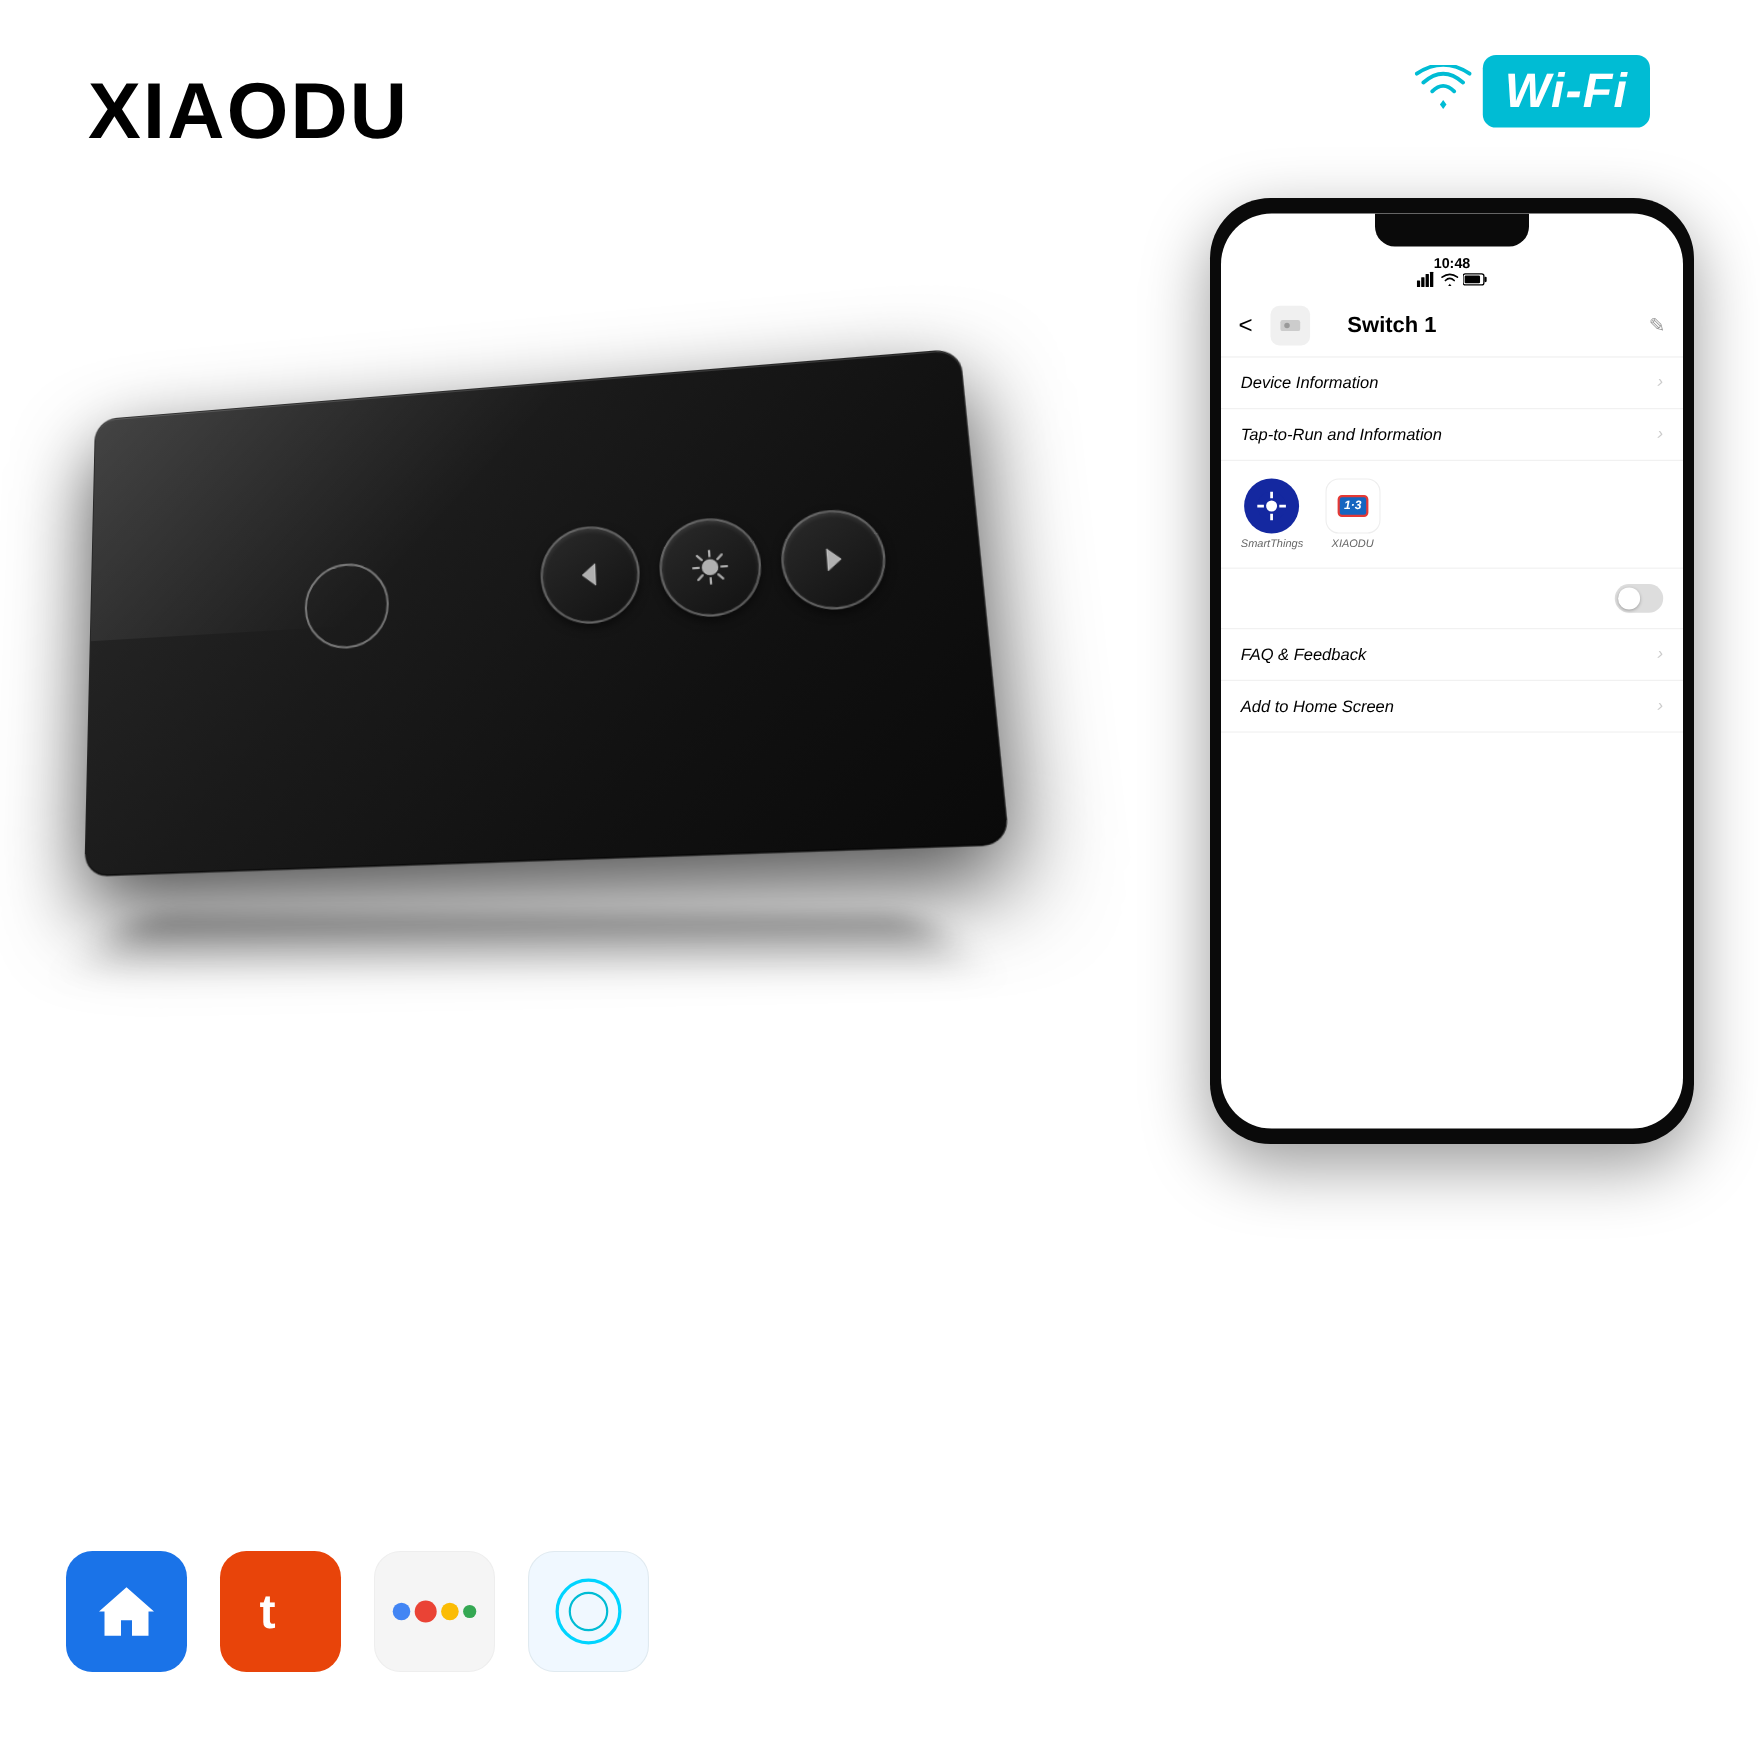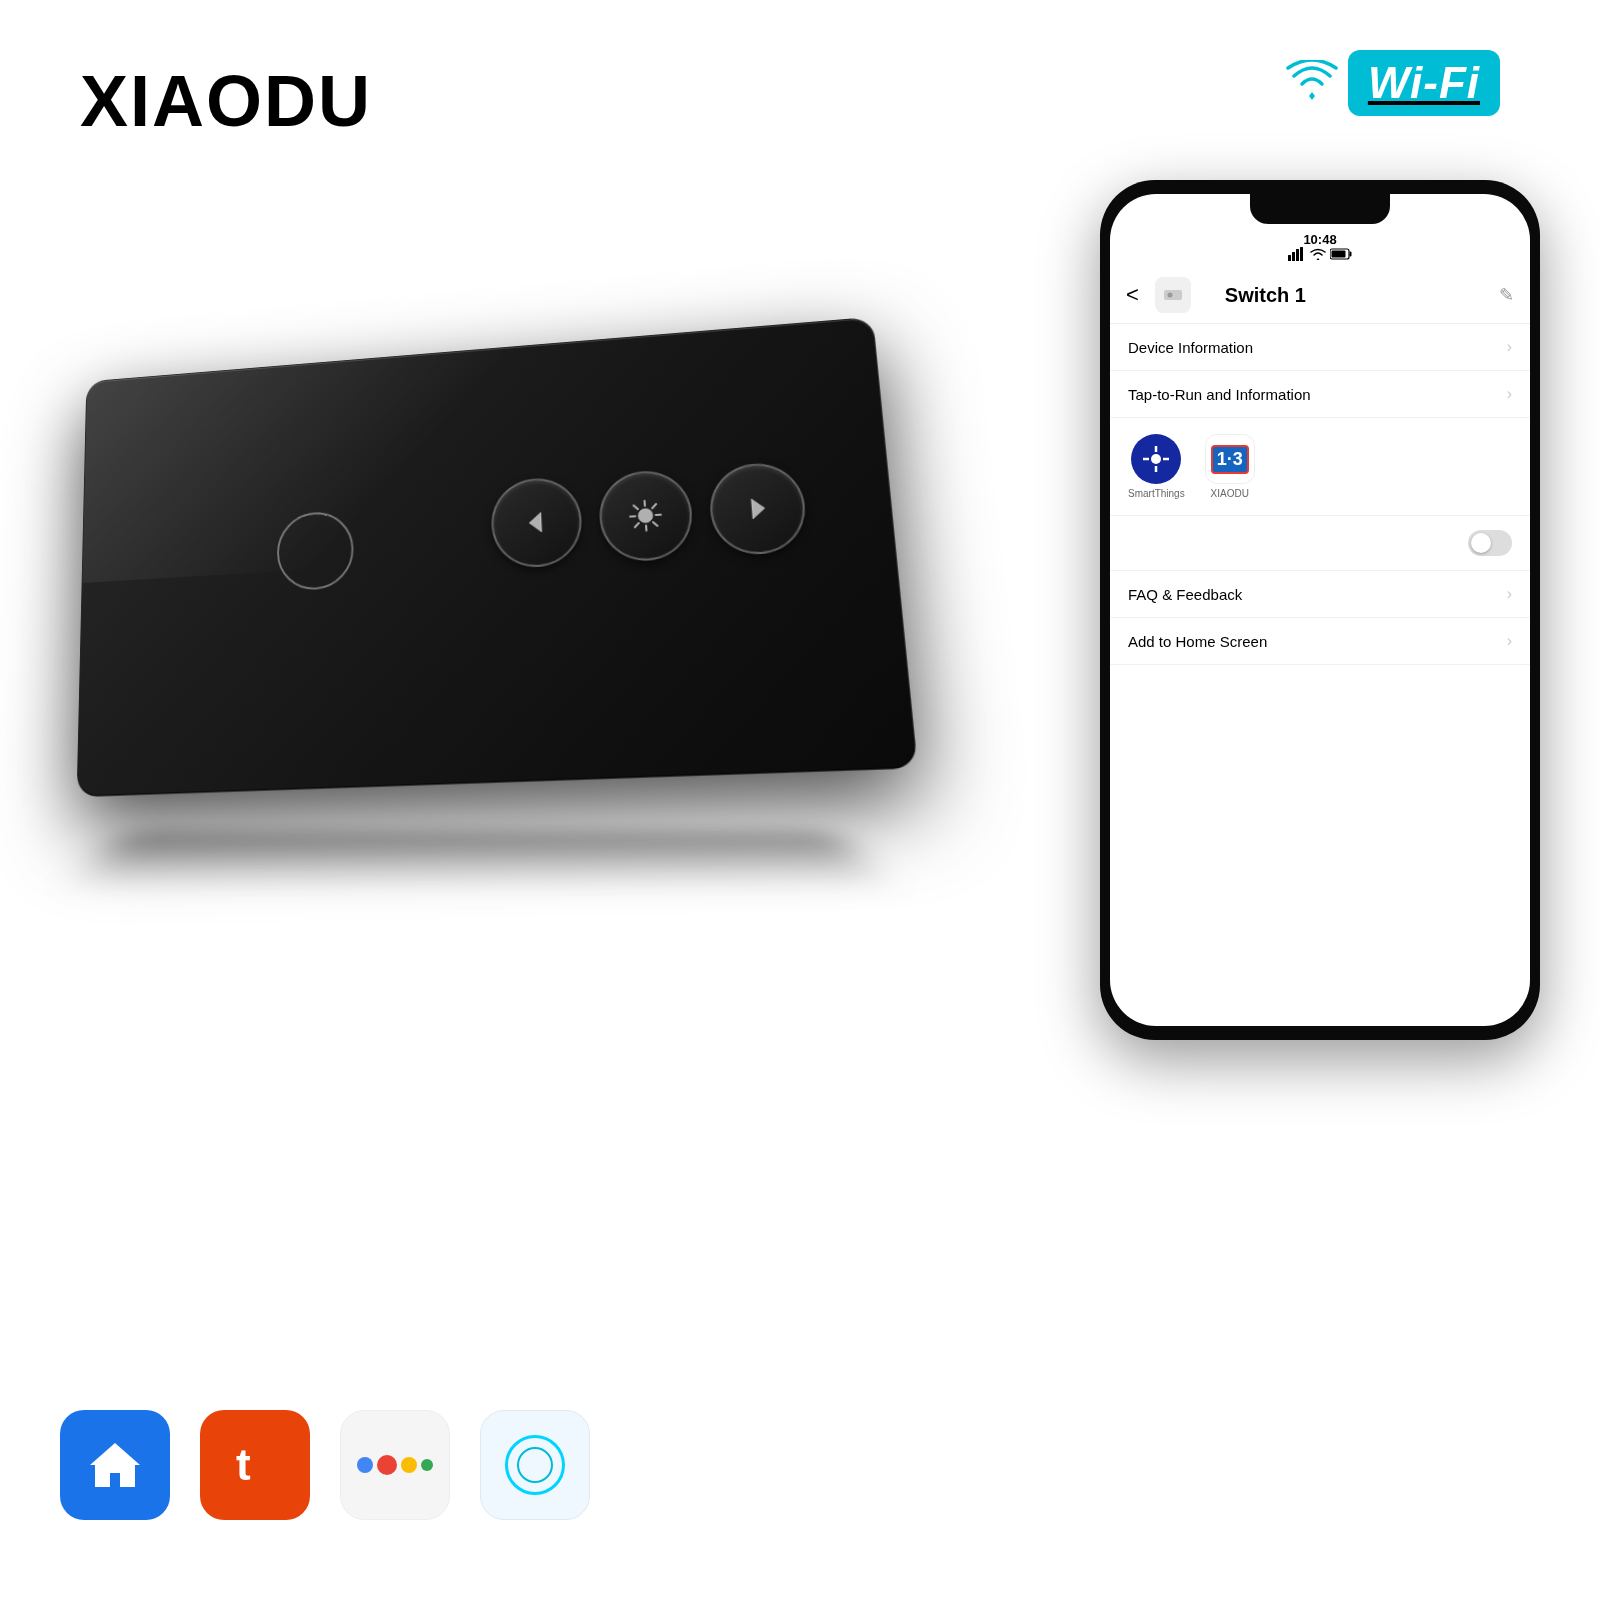--- a/index.html
+++ b/index.html
@@ -25,21 +25,20 @@
     }
 
     
     .wifi-badge {
       position: absolute;
       top: 50px;
       right: 100px;
       display: flex;
       align-items: center;
       gap: 10px;
-      text-decoration: underline;
     }
     .wifi-icon {
       color: #00bcd4;
       font-size: 48px;
     }
     .wifi-text-box {
       background: #00bcd4;
       border-radius: 12px;
       padding: 8px 20px;
       font-size: 44px;
@@ -189,20 +188,21 @@
     .status-right {
       display: flex;
       gap: 4px;
       align-items: center;
       font-size: 11px;
     }
 
     
     .phone-content {
       padding: 0;
+      font-style: italic;
     }
     .phone-header {
       display: flex;
       align-items: center;
       padding: 10px 16px;
       border-bottom: 1px solid #eee;
     }
     .back-arrow {
       font-size: 22px;
       color: #000;
@@ -483,21 +483,21 @@
                 <line x1="2" y1="15" x2="8" y2="15" stroke="white" stroke-width="2.5"></line>
                 <line x1="22" y1="15" x2="28" y2="15" stroke="white" stroke-width="2.5"></line>
               </svg>
             </div>
             <span class="int-label">SmartThings</span>
           </div>
 
           <div class="integration-icon">
             <div class="int-icon-box" style="background:#fff; border:1px solid #eee;">
               <div style="background:#1565c0; color:#fff; font-size:11px; font-weight:bold; padding:2px 4px; border-radius:4px; border: 2px solid #e53935; position:relative;">
-                <span style="color:#fff; font-size:18px; font-weight:900;">1·3</span>
+                <span style="color:#fff; font-size:11px; font-weight:900;">1·3</span>
               </div>
             </div>
             <span class="int-label">XIAODU</span>
           </div>
         </div>
 
         <div class="toggle-row">
           <span></span>
           <div class="toggle-switch"></div>
         </div>

